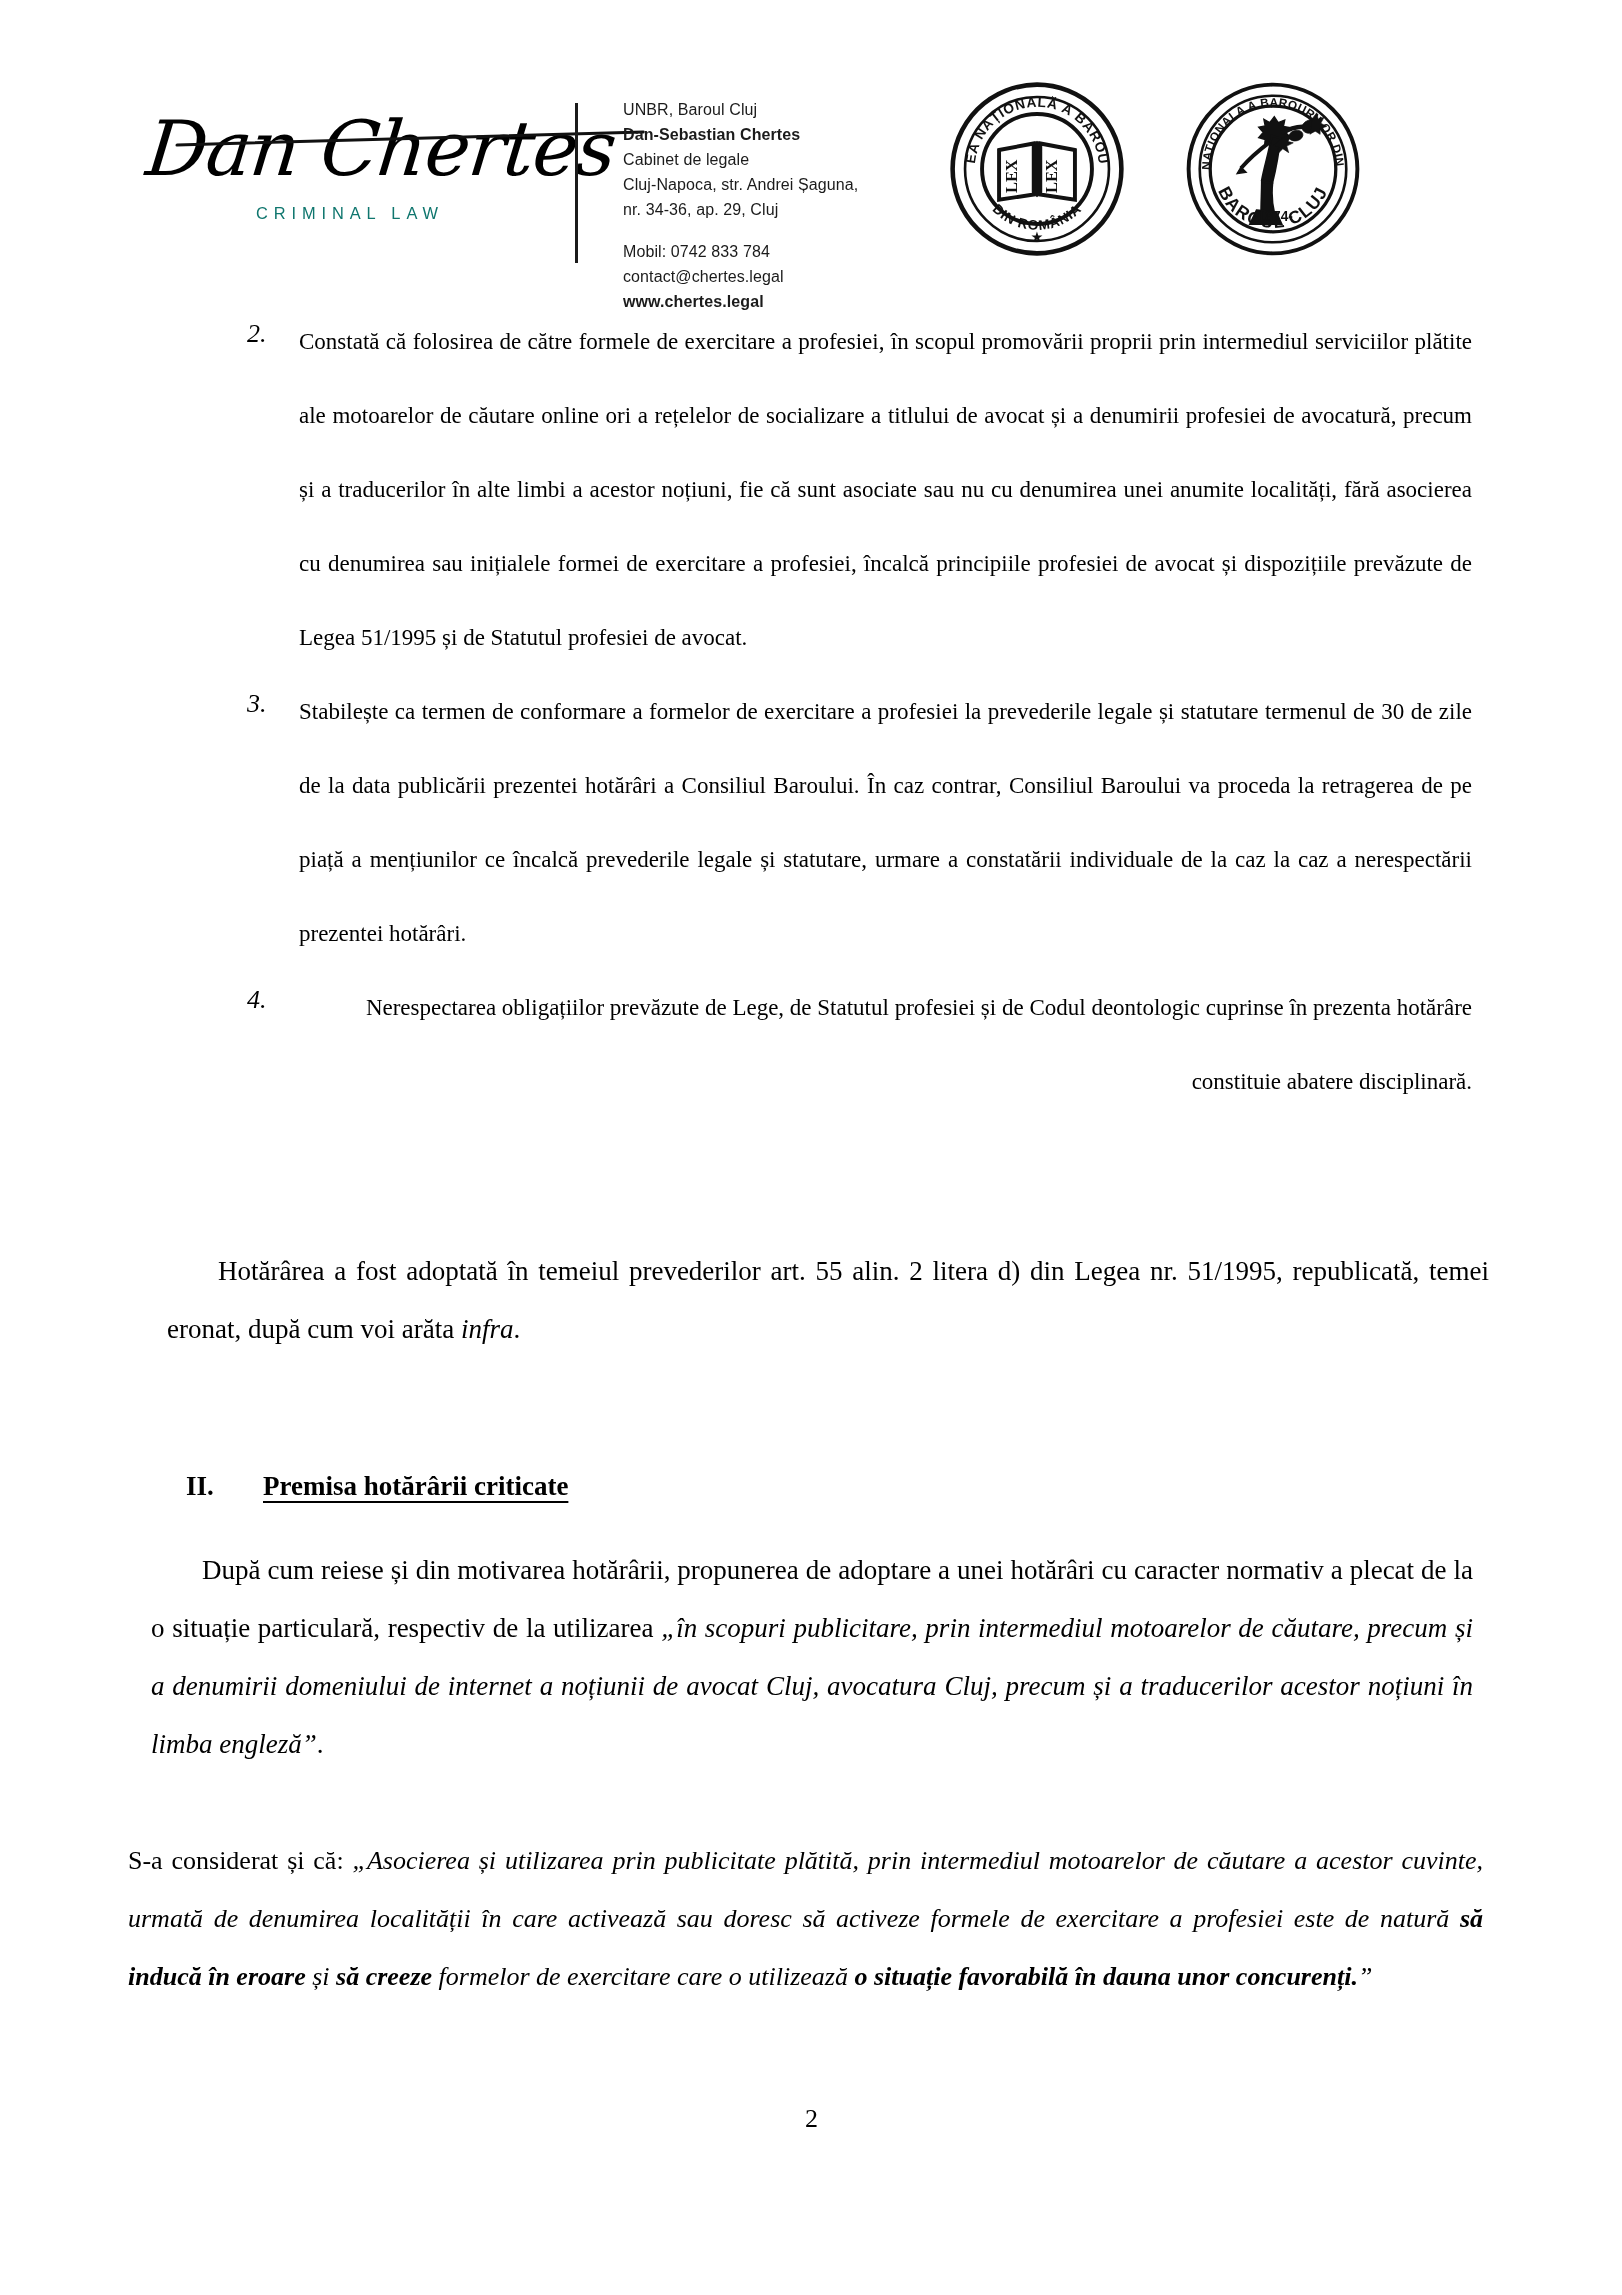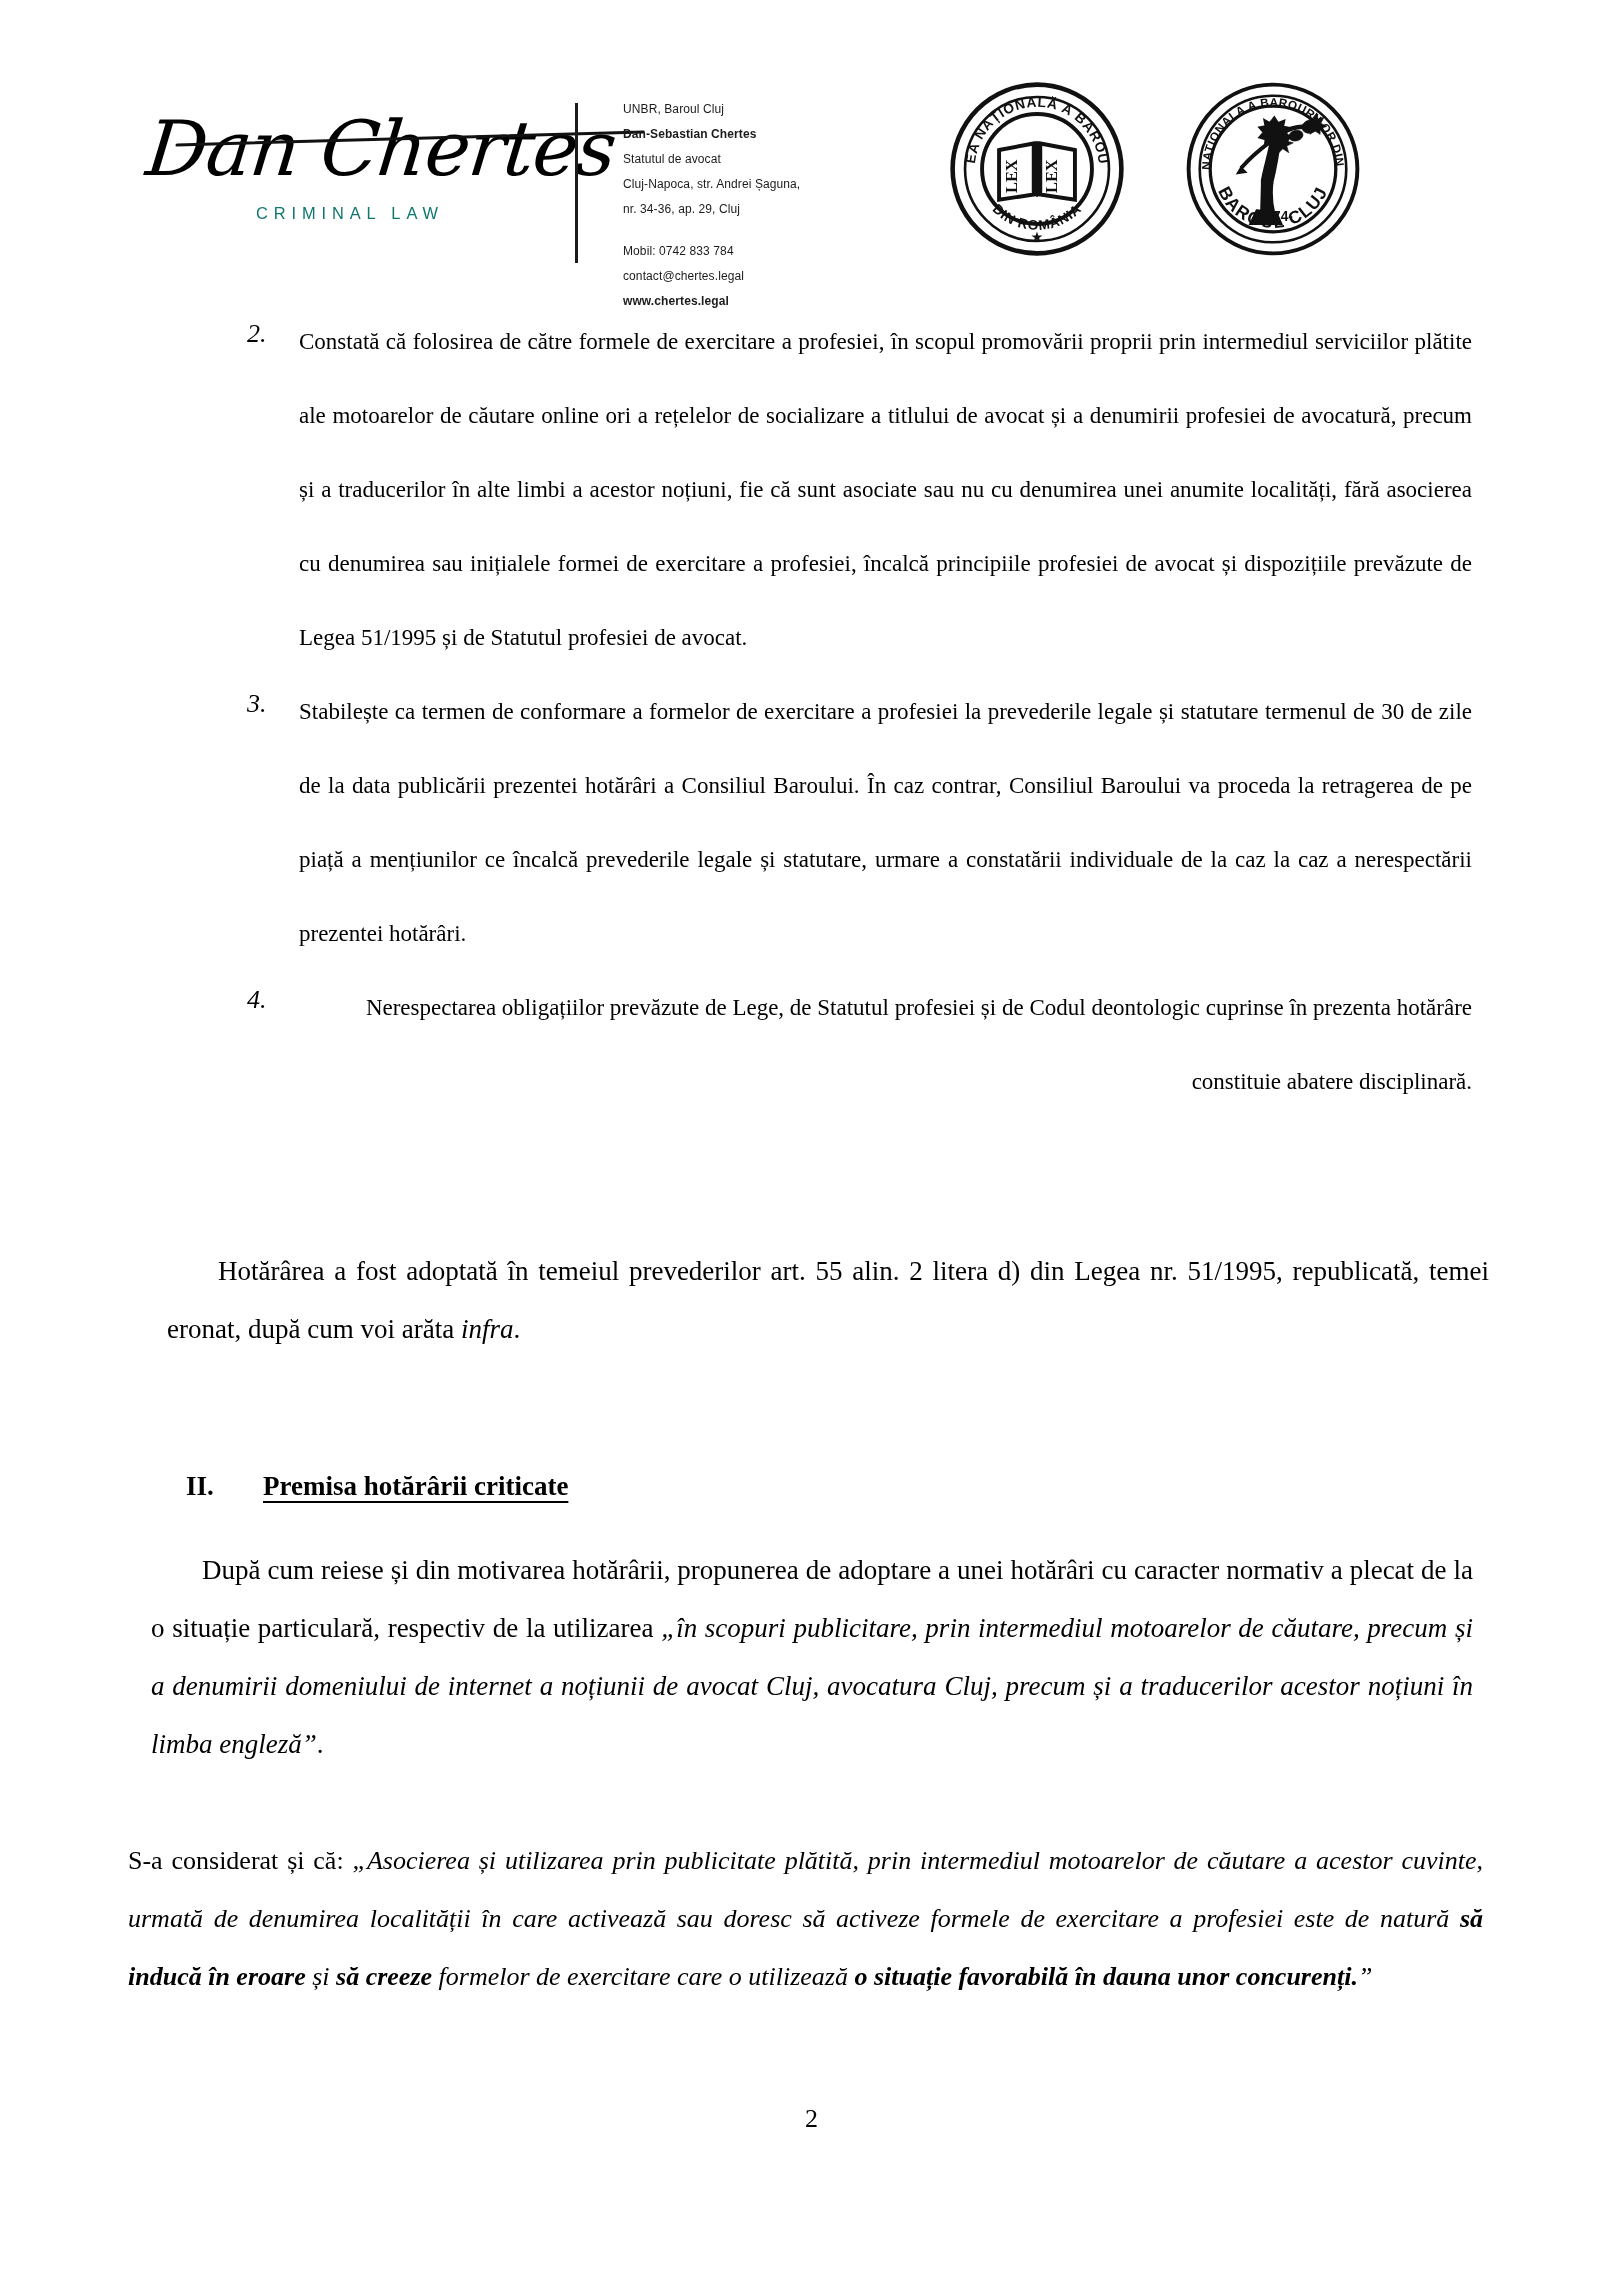--- a/index.html
+++ b/index.html
@@ -71,21 +71,21 @@
     width: 2.6px;
     height: 160px;
     background: #1b1b1b;
   }
 
   .contact-block {
     position: absolute;
     left: 623px;
     top: 97px;
     font-family: "Liberation Sans", sans-serif;
-    font-size: 12px;
+    font-size: 16px;
     line-height: 25px;
     color: #1b1b1b;
     letter-spacing: 0.1px;
   }
   .contact-block .bold { font-weight: bold; }
   .contact-gap { height: 17px; }
 
   
   .seal {
     position: absolute;
@@ -183,21 +183,21 @@
   <div class="logo-block">
     <div class="logo-signature">Dan Chertes</div>
     <div class="logo-tagline">CRIMINAL LAW</div>
   </div>
 
   <div class="header-divider"></div>
 
   <div class="contact-block">
     <div>UNBR, Baroul Cluj</div>
     <div class="bold">Dan-Sebastian Chertes</div>
-    <div>Statutul de avocat</div>
+    <div>Cabinet de legale</div>
     <div>Cluj-Napoca, str. Andrei Șaguna,</div>
     <div>nr. 34-36, ap. 29, Cluj</div>
     <div class="contact-gap"></div>
     <div>Mobil: 0742 833 784</div>
     <div>contact@chertes.legal</div>
     <div class="bold">www.chertes.legal</div>
   </div>
 
   <div class="seal" style="left:950px; top:82px; width:174px; height:174px;">
     <svg width="174" height="174" viewBox="0 0 266 266" xmlns="http://www.w3.org/2000/svg">

